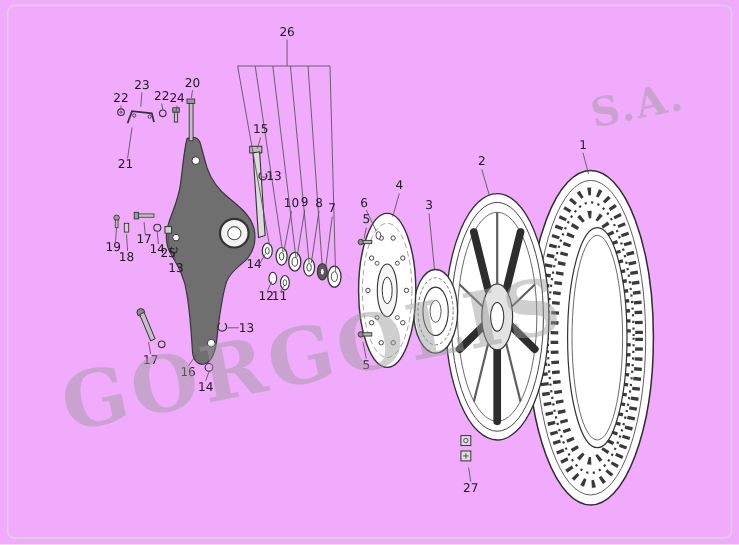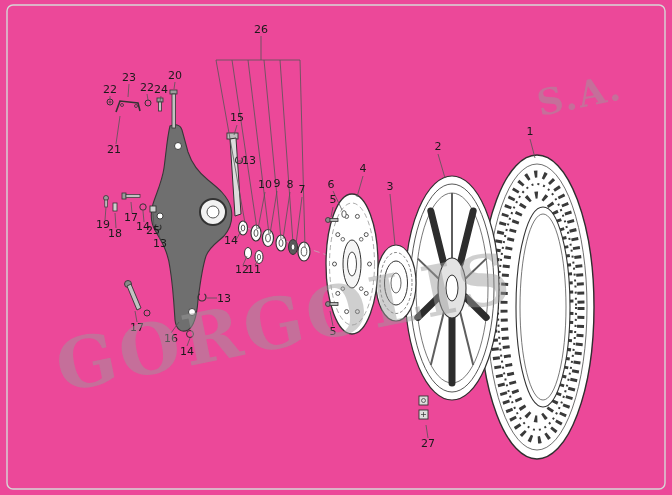--- a/index.html
+++ b/index.html
@@ -1,16 +1,16 @@
 <!DOCTYPE html>
 <html><head>
 <meta charset="utf-8">
 <style>
   html,body{margin:0;padding:0;background:#fff;}
-  .canvas{position:relative;width:672px;height:495px;background:#ec4899;overflow:hidden;
+  .canvas{position:relative;width:672px;height:495px;background:#f0abfc;overflow:hidden;
           font-family:"DejaVu Sans",sans-serif;}
   svg{display:block;}
   .part-label{font:11px "DejaVu Sans",sans-serif;fill:#1a1a1a;text-anchor:middle;}
   .wm{font-family:"DejaVu Serif",serif;font-weight:bold;fill:#9b9b9b;fill-opacity:.48;}
   .leader{stroke:#555;stroke-width:.8;fill:none;}
 </style>
 </head>
 <body>
 
 <div class="canvas">

